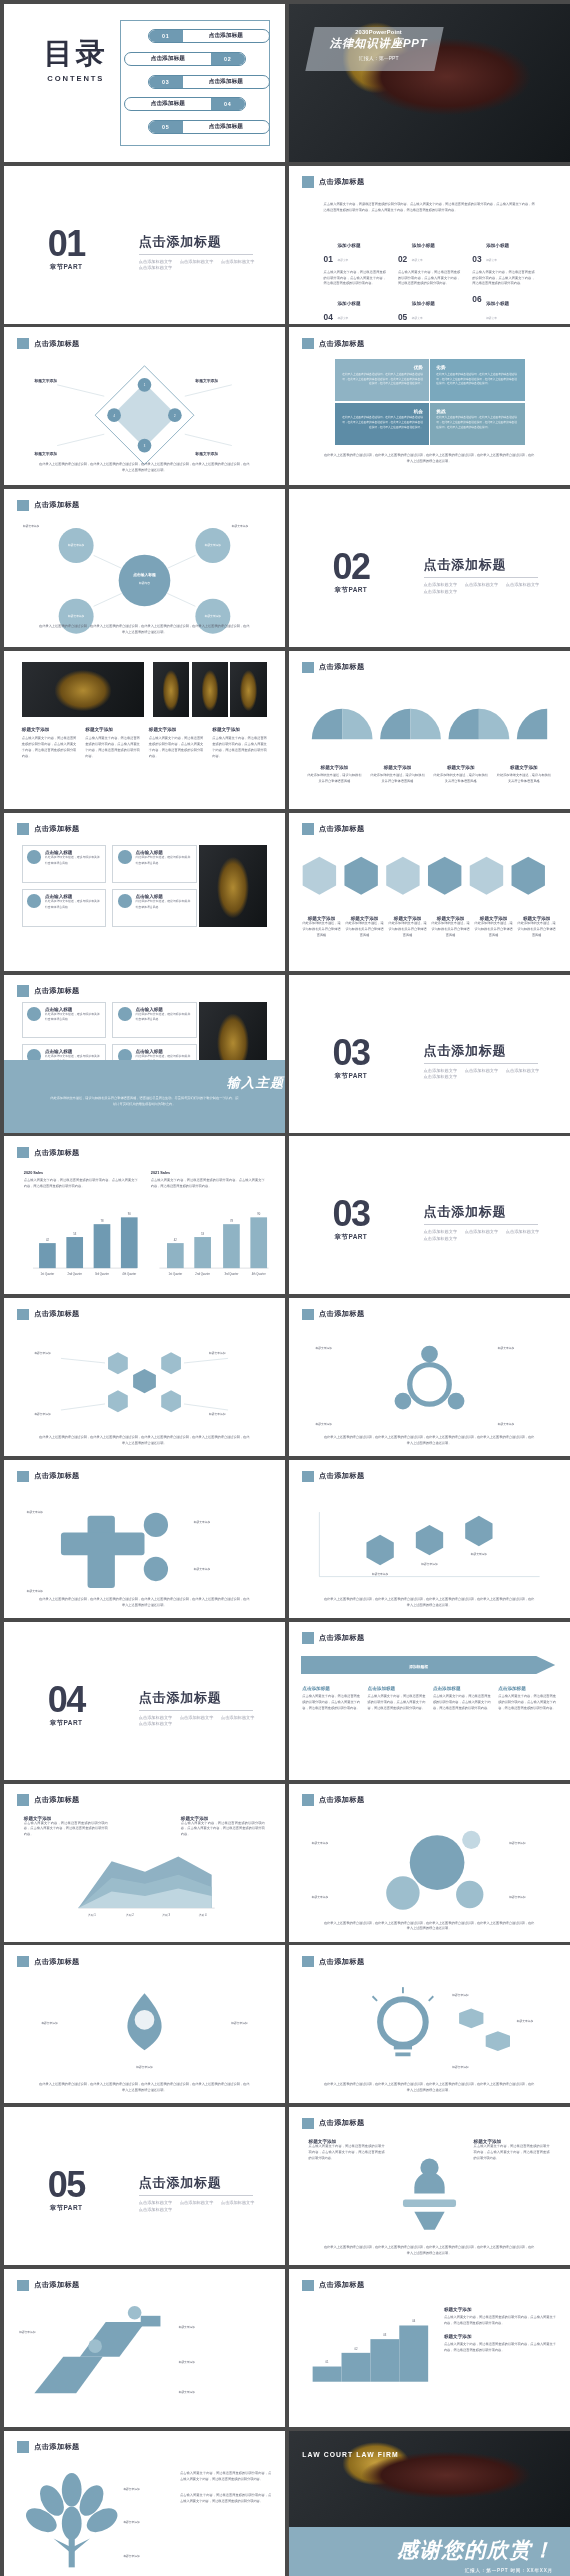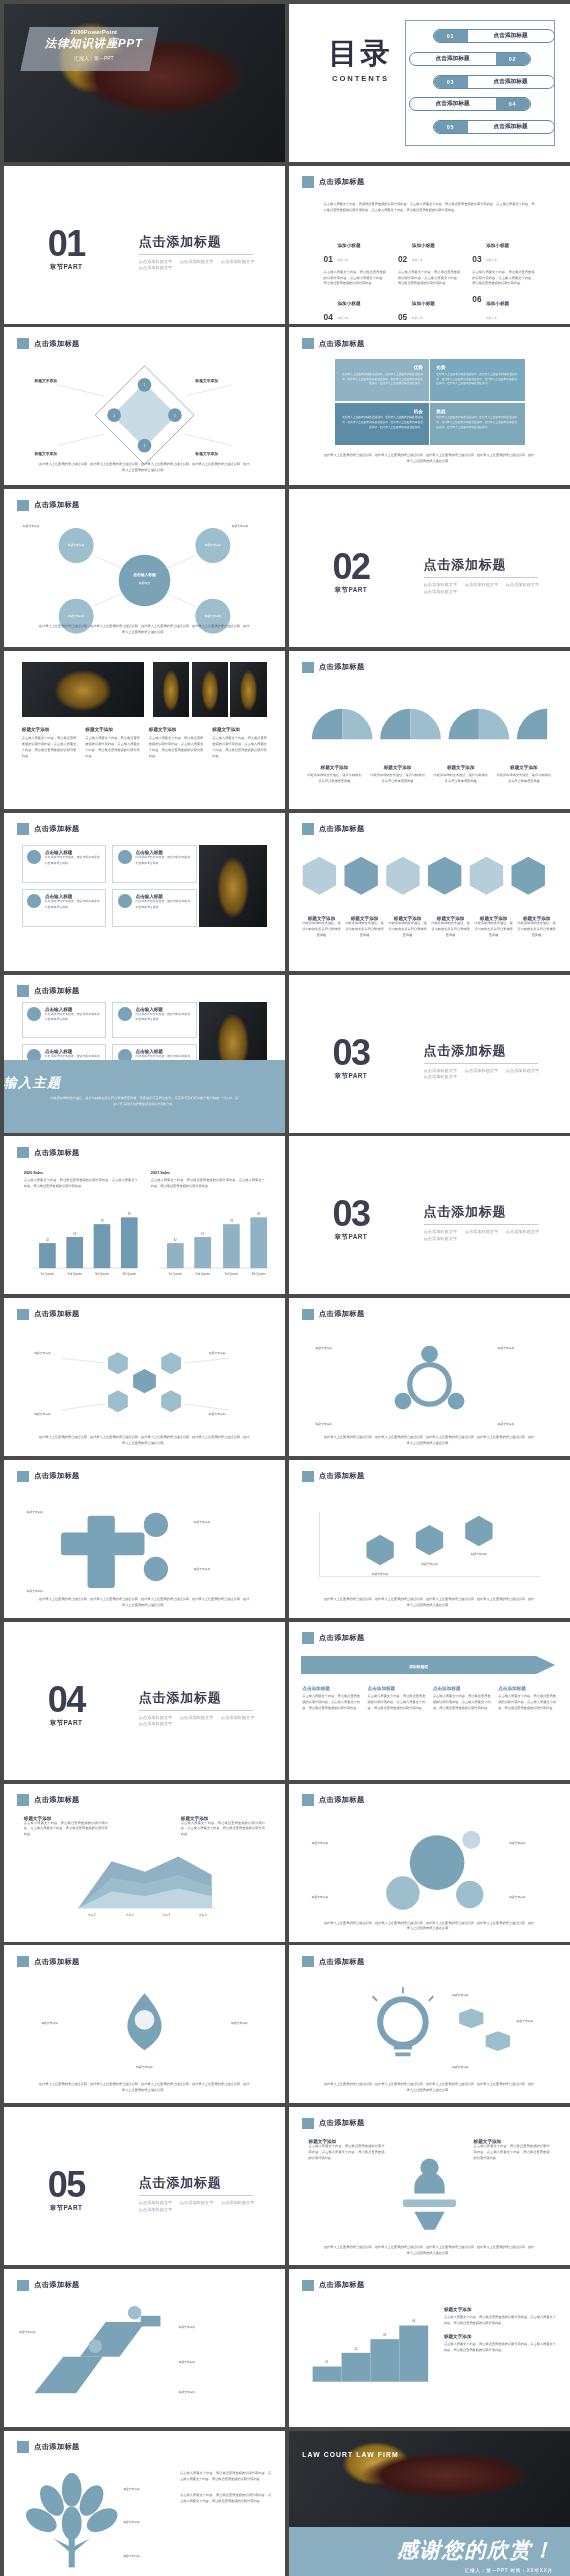--- a/index.html
+++ b/index.html
@@ -57,21 +57,21 @@
   
   .para { color:#5e6270; font-size:3.2px; line-height:1.85; text-align:justify; }
   .para.c { text-align:center; }
   .mini { color:#6d7180; font-size:2.9px; line-height:1.8; }
   .bnum { font-size:8.4px; font-weight:bold; color:#3b3f52; }
   .bttl { font-size:4.6px; font-weight:bold; color:#3b3f52; }
   .bsub { font-size:2.7px; color:#a3a6b2; }
 
   
   .band { position:absolute; left:0; right:0; top:85px; bottom:0; background:#8aadbf; }
-  .band-t { position:absolute; left:0; right:0; top:99px; text-align:left; color:#fff;
+  .band-t { position:absolute; left:0; right:0; top:99px; text-align:right; color:#fff;
             font-size:13px; font-weight:bold; font-style:italic; letter-spacing:1.5px; }
   .band-p { position:absolute; left:46px; right:46px; top:120px; text-align:center; color:#eef4f7; font-size:3.2px; line-height:1.9;}
 
   
   .ty-top { position:absolute; left:0; right:0; top:0; height:96px; }
   .ty-firm { position:absolute; left:13.7px; top:20px; color:#fff; font-size:6.8px; font-weight:bold; letter-spacing:1.1px; }
   .ty-band { position:absolute; left:0; right:0; top:96px; bottom:0; background:#8aadbf; }
   .ty-big { position:absolute; right:15px; top:105px; color:#fff; font-size:21px; font-weight:bold; font-style:italic; letter-spacing:1.5px;}
   .ty-by { position:absolute; right:16.7px; top:137px; color:#eef2f5; font-size:4.6px; font-weight:bold; letter-spacing:0.8px;}
 
@@ -79,64 +79,64 @@
   .lbl { font-size:3.6px; fill:#5e6270; }
   .lblw { font-size:3.6px; fill:#fff; }
   .ttlw { font-size:5px; fill:#fff; font-weight:bold; }
   .ttlb { font-size:5px; fill:#3b3f52; font-weight:bold; }
 </style>
 </head>
 <body>
 
 <div class="deck">
 
+  <div class="slide">
+    <div class="c-left">
+      <div class="c-cn">目录</div>
+      <div class="c-en">CONTENTS</div>
+    </div>
+    <div class="c-box"></div>
+    <div class="c-row" style="left:129px;top:25px;">
+      <div class="c-pill" style="margin-left:15px">
+          <div class="c-num">01</div>
+          <div class="c-lbl">点击添加标题</div>
+        </div>
+    </div>
+    <div class="c-row" style="left:120px;top:48px;">
+      <div class="c-pill rev">
+          <div class="c-num">02</div>
+          <div class="c-lbl">点击添加标题</div>
+        </div>
+    </div>
+    <div class="c-row" style="left:129px;top:71px;">
+      <div class="c-pill" style="margin-left:15px">
+          <div class="c-num">03</div>
+          <div class="c-lbl">点击添加标题</div>
+        </div>
+    </div>
+    <div class="c-row" style="left:120px;top:93px;">
+      <div class="c-pill rev">
+          <div class="c-num">04</div>
+          <div class="c-lbl">点击添加标题</div>
+        </div>
+    </div>
+    <div class="c-row" style="left:129px;top:116px;">
+      <div class="c-pill" style="margin-left:15px">
+          <div class="c-num">05</div>
+          <div class="c-lbl">点击添加标题</div>
+        </div>
+    </div>
+  </div>
+
   <div class="slide gavel">
     <div class="t-plate"></div>
     <div class="t-txt">
       <div class="t-en">2030PowerPoint</div>
       <div class="t-cn">法律知识讲座PPT</div>
       <div class="t-by">汇报人：第一PPT</div>
-    </div>
-  </div>
-
-  <div class="slide">
-    <div class="c-left">
-      <div class="c-cn">目录</div>
-      <div class="c-en">CONTENTS</div>
-    </div>
-    <div class="c-box"></div>
-    <div class="c-row" style="left:129px;top:25px;">
-      <div class="c-pill" style="margin-left:15px">
-          <div class="c-num">01</div>
-          <div class="c-lbl">点击添加标题</div>
-        </div>
-    </div>
-    <div class="c-row" style="left:120px;top:48px;">
-      <div class="c-pill rev">
-          <div class="c-num">02</div>
-          <div class="c-lbl">点击添加标题</div>
-        </div>
-    </div>
-    <div class="c-row" style="left:129px;top:71px;">
-      <div class="c-pill" style="margin-left:15px">
-          <div class="c-num">03</div>
-          <div class="c-lbl">点击添加标题</div>
-        </div>
-    </div>
-    <div class="c-row" style="left:120px;top:93px;">
-      <div class="c-pill rev">
-          <div class="c-num">04</div>
-          <div class="c-lbl">点击添加标题</div>
-        </div>
-    </div>
-    <div class="c-row" style="left:129px;top:116px;">
-      <div class="c-pill" style="margin-left:15px">
-          <div class="c-num">05</div>
-          <div class="c-lbl">点击添加标题</div>
-        </div>
     </div>
   </div>
 
   <div class="slide">
     <div class="s-num">01</div>
     <div class="s-part">章节PART</div>
     <div class="s-title">点击添加标题</div>
     <div class="s-rule"></div>
     <div class="s-sub">
       <span>点击添加标题文字</span>

